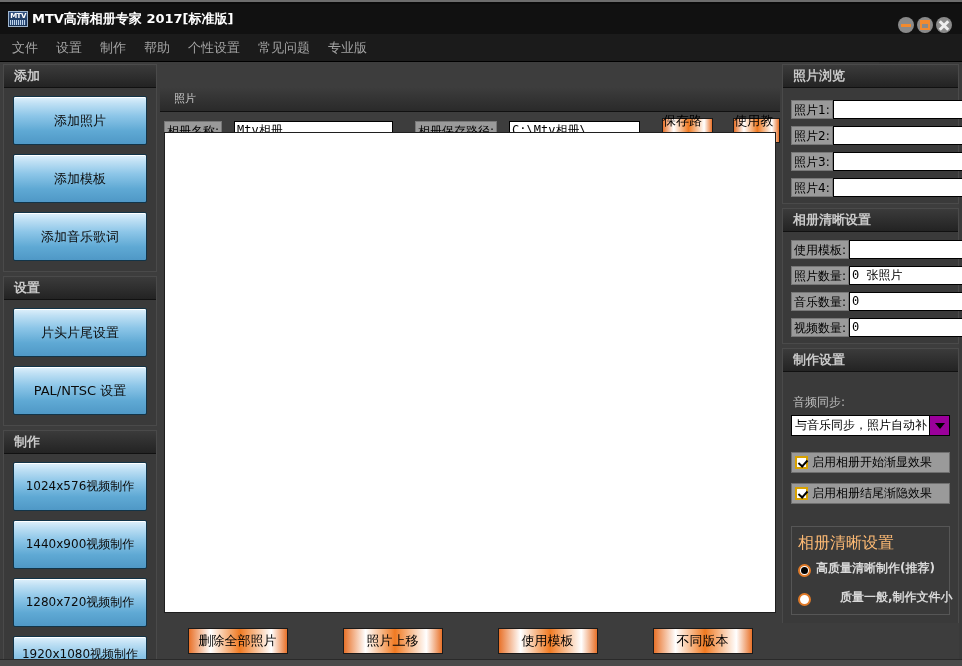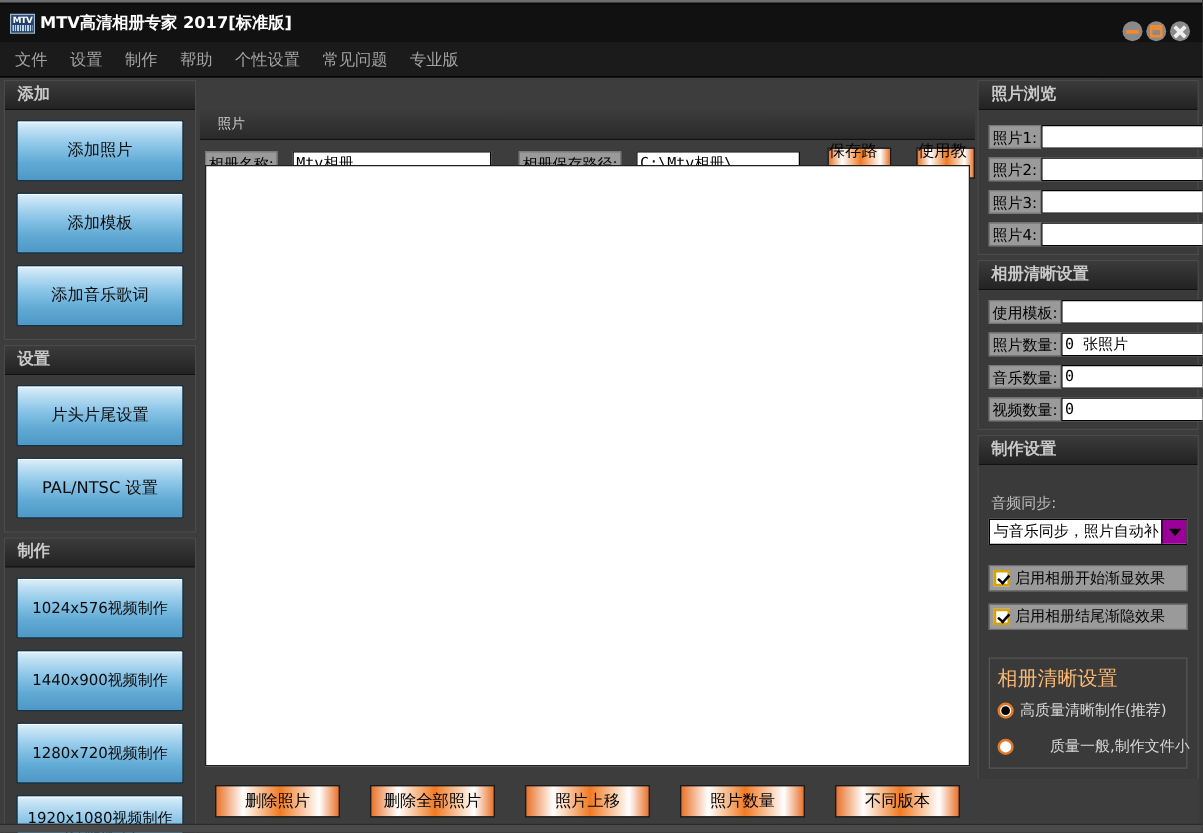--- a/index.html
+++ b/index.html
@@ -130,21 +130,21 @@
     width:13px;height:13px;background:#ffffff;border:2px solid #d8a200;box-sizing:border-box;
     position:relative;margin-right:4px;flex:none;
   }
   .chk:after{
     content:"";position:absolute;left:3px;top:0px;width:4px;height:7px;
     border:solid #000;border-width:0 2px 2px 0;transform:rotate(42deg);
   }
   .chklabel{color:#000;font-size:12px;white-space:nowrap;}
   .radiobox{border:1px solid #565656;box-sizing:border-box;padding:6px 6px 8px 6px;}
   .radiotitle{color:#fdba74;font-size:16px;margin-bottom:6px;}
-  .radiorow{display:flex;align-items:center;margin-bottom:12px;}
+  .radiorow{display:flex;align-items:flex-end;margin-bottom:12px;font-weight:bold;}
   .radiorow:last-child{margin-bottom:0;gap:24px;}
   .radio{
     width:13px;height:13px;border-radius:50%;background:#ffffff;border:2px solid #e07a28;
     box-sizing:border-box;margin-right:5px;position:relative;flex:none;
   }
   .radio.on:after{
     content:"";position:absolute;left:1px;top:1px;width:7px;height:7px;border-radius:50%;background:#000;
   }
   .radiolabel{color:#d8d8d8;font-size:12px;white-space:nowrap;}
   .statusbar{position:absolute;left:0;bottom:0;width:962px;height:6px;background:#4a4a4a;border-top:1px solid #2a2a2a;}
@@ -227,24 +227,23 @@
       <input class="textinput" style="width: 131px;" value="C:\Mtv相册\">
       <div class="orangebtn" style="width:88px;margin-left:10px;">保存路径</div>
       <div class="orangebtn" style="width:80px;margin-left:8px;">使用教程</div>
     </div>
 
     <div class="photoarea">
       <div></div>
     </div>
 
     <div class="bottombar">
-      <div class="orangebtn">删除照片</div>
       <div class="orangebtn">删除全部照片</div>
       <div class="orangebtn">照片上移</div>
-      <div class="orangebtn">照片数量</div>
+      <div class="orangebtn">使用模板</div>
       <div class="orangebtn">不同版本</div>
     </div>
   </div>
 
   <div class="rightcol">
 
     <div class="group">
       <div class="group-head">照片浏览</div>
       <div class="group-body" style="padding-top:12px;padding-bottom:4px;">
         <div class="rowline">

